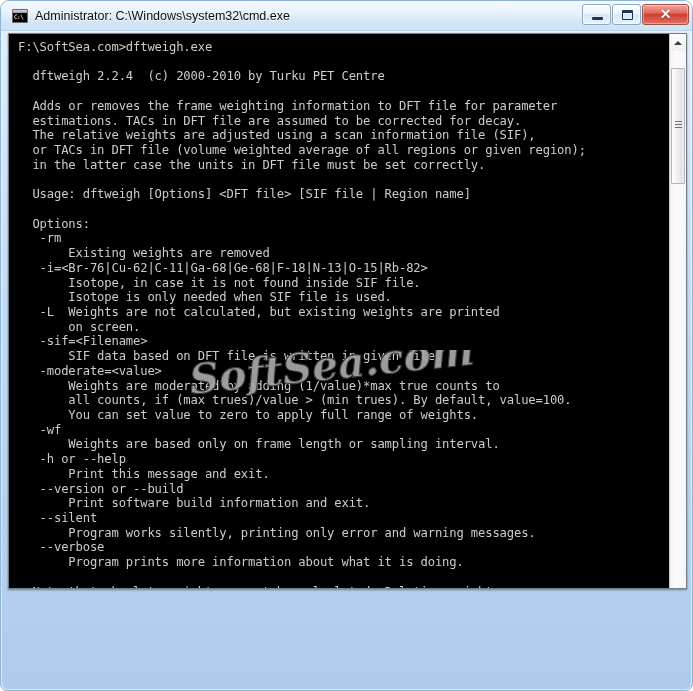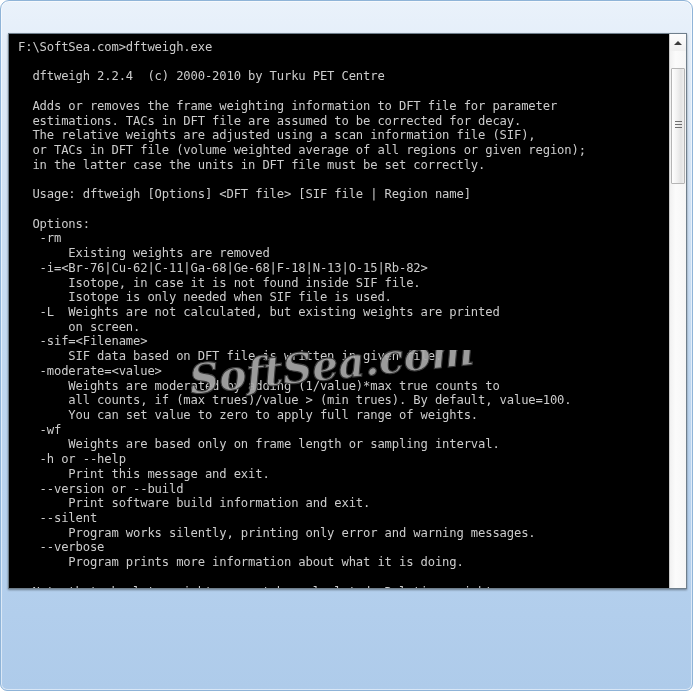--- a/index.html
+++ b/index.html
@@ -265,20 +265,40 @@
         180deg,
         #6f6f6f 0px, #6f6f6f 1px,
         transparent 1px, transparent 3px);
   }
 </style>
 </head>
 <body>
 
 <div id="window">
 
+  <div id="titlebar">
+    <div id="title-left">
+      <div id="app-icon">
+        <span id="app-icon-text">C:\</span>
+      </div>
+      <span id="title-text">Administrator: C:\Windows\system32\cmd.exe</span>
+    </div>
+
+    <div id="caption-buttons">
+      <div class="cap-btn">
+        <span class="glyph-min"></span>
+      </div>
+      <div class="cap-btn">
+        <span class="glyph-max"></span>
+      </div>
+      <div class="cap-btn close">
+        <span class="glyph-close">✕</span>
+      </div>
+    </div>
+  </div>
 
   <div id="client">
 
     <div id="console">
       <pre id="console-text">F:\SoftSea.com&gt;dftweigh.exe
 
   dftweigh 2.2.4  (c) 2000-2010 by Turku PET Centre
 
   Adds or removes the frame weighting information to DFT file for parameter
   estimations. TACs in DFT file are assumed to be corrected for decay.

